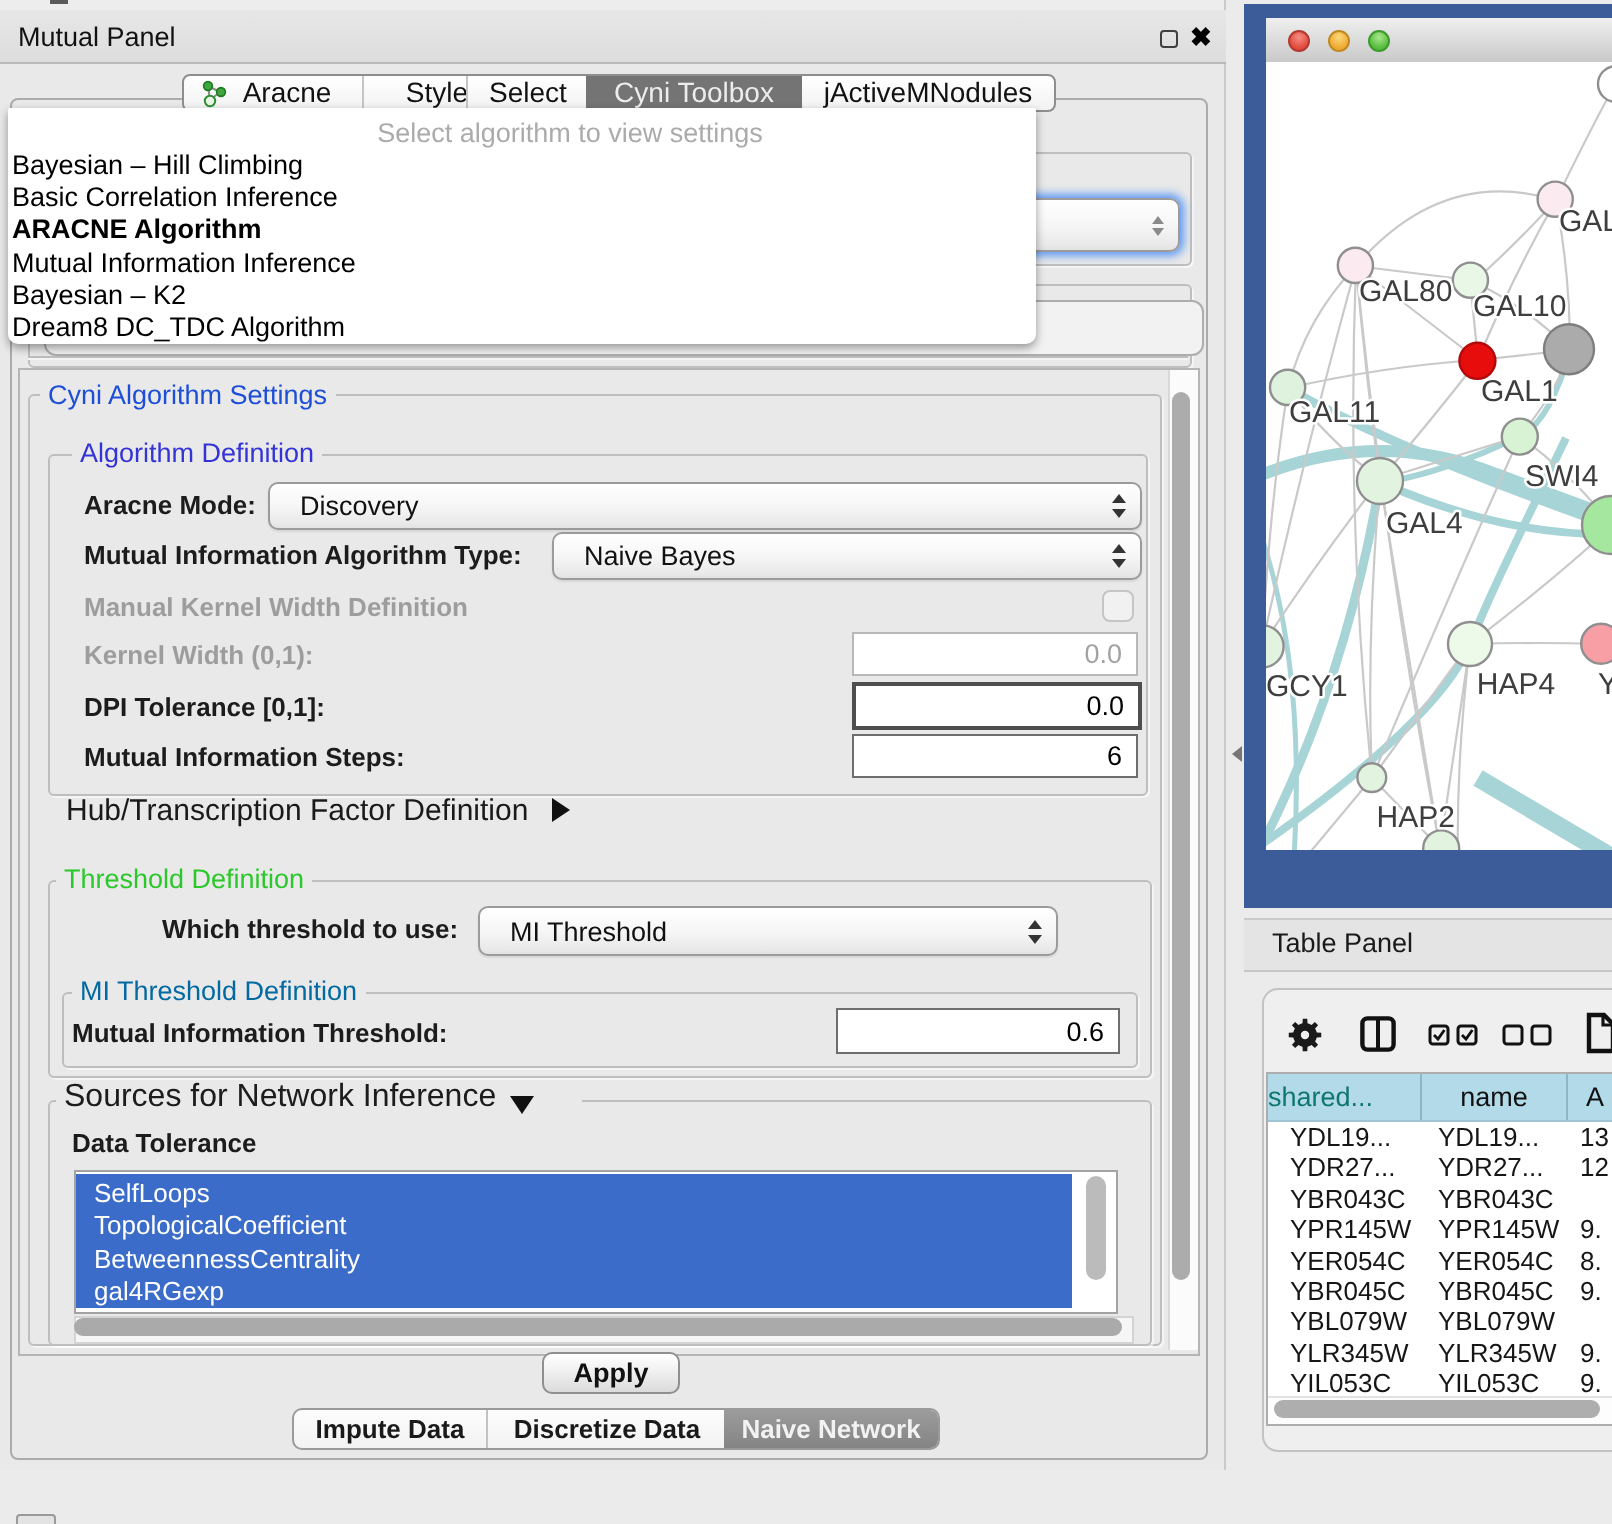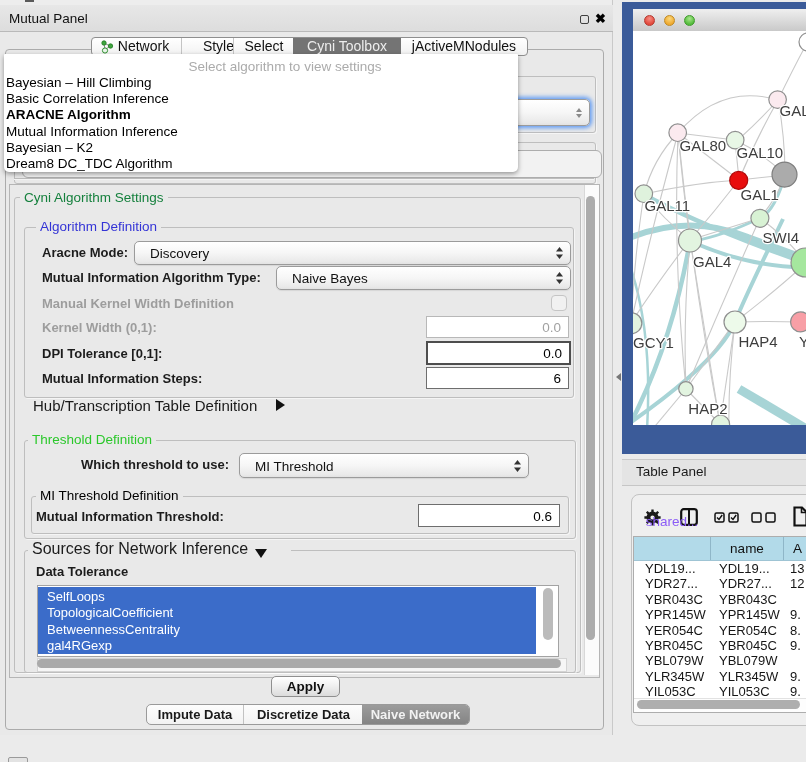--- a/index.html
+++ b/index.html
@@ -51,21 +51,21 @@
 <div class="ab" style="left:22px;top:150px;width:566px;height:26px;background:#F2F2F2;border:1px solid #ADADAD;border-radius:6px;font-size:12.5px;color:#9A9A9A;padding-left:12px;line-height:26px">gorithm and default mode</div>
 
 <div class="ab" style="left:14px;top:178px;width:580px;height:1px;background:#BDBDBD"></div>
 <div class="ab" style="left:14px;top:179px;width:580px;height:1px;background:#F4F4F4"></div>
 
 <div class="ab" style="left:9px;top:184px;width:589px;height:492px;border:1px solid #B5B5B5;background:#E9E9E9"></div>
 <div class="ab" style="left:584px;top:185px;width:14px;height:490px;background:#FBFBFB;border-left:1px solid #D8D8D8"></div>
 <div class="ab" style="left:586px;top:196px;width:9px;height:444px;background:#ACACAC;border-radius:5px"></div>
 
 <div class="fs" style="left:14px;top:197px;width:565px;height:474px"></div>
-<div class="fst" style="left:20px;top:191px;color:#15803d">Cyni Algorithm Settings</div>
+<div class="fst" style="left:20px;top:191px;color:#1d4ed8">Cyni Algorithm Settings</div>
 
 <div class="fs" style="left:24px;top:227px;width:548px;height:169px"></div>
 <div class="fst" style="left:36px;top:220px;color:#3434D6">Algorithm Definition</div>
 
 <div class="lbl ab" style="left:42px;top:245px">Aracne Mode:</div>
 <div class="combo" style="left:134px;top:241px;width:435px;height:22px">
   <span class="tx">Discovery</span>
   <svg class="carr" width="9" height="14">
       <path d="M4.5 1 L8 5.5 L1 5.5 Z" fill="#333"></path>
       <path d="M4.5 13 L8 8.5 L1 8.5 Z" fill="#333"></path>
@@ -92,37 +92,37 @@
 <div class="lbl ab" style="left:42px;top:346px">DPI Tolerance [0,1]:</div>
 <div class="tf" style="left:426px;top:341px;width:141px;height:20px;border:2px solid #4E4E4E">
     <span>0.0</span>
   </div>
 
 <div class="lbl ab" style="left:42px;top:371px">Mutual Information Steps:</div>
 <div class="tf" style="left:426px;top:367px;width:141px;height:20px;border:1.5px solid #6E6E6E">
     <span>6</span>
   </div>
 
-<div class="ab" style="left:33px;top:397px;font-size:15px;color:#1A1A1A">Hub/Transcription Table Definition</div>
+<div class="ab" style="left:33px;top:397px;font-size:15px;color:#1A1A1A">Hub/Transcription Factor Definition</div>
 <div class="tri-r" style="left:276px;top:399px"></div>
 
 <div class="fs" style="left:24px;top:440px;width:550px;height:97px"></div>
 <div class="fst" style="left:28px;top:433px;color:#2BC82B">Threshold Definition</div>
 
 <div class="lbl ab" style="left:81px;top:457px">Which threshold to use:</div>
 <div class="combo" style="left:239px;top:453px;width:288px;height:23px">
   <span class="tx">MI Threshold</span>
   <svg class="carr" width="9" height="14">
       <path d="M4.5 1 L8 5.5 L1 5.5 Z" fill="#333"></path>
       <path d="M4.5 13 L8 8.5 L1 8.5 Z" fill="#333"></path>
     </svg>
 </div>
 
 <div class="fs" style="left:31px;top:496px;width:536px;height:36px"></div>
-<div class="fst" style="left:36px;top:489px;color:#000000">MI Threshold Definition</div>
+<div class="fst" style="left:36px;top:489px;color:#0369a1">MI Threshold Definition</div>
 
 <div class="lbl ab" style="left:36px;top:509px">Mutual Information Threshold:</div>
 <div class="tf" style="left:418px;top:504px;width:140px;height:21px;border:1.5px solid #6E6E6E">
     <span>0.6</span>
   </div>
 
 <div class="fs" style="left:24px;top:550px;width:550px;height:121px"></div>
 <div class="fst" style="left:28px;top:542px;color:#1C1C1C;font-weight:400;padding-right:24px;font-size:16px">Sources for Network Inference<span class="tri-d" style="margin-left:7px;top:4px"></span></div>
 
 <div class="lbl ab" style="left:36px;top:564px;font-size:13px">Data Tolerance</div>
@@ -141,21 +141,21 @@
 <div class="ab" style="left:146px;top:704px;width:322px;height:19px;border:1px solid #9A9A9A;border-radius:5px;
      background:linear-gradient(#FDFDFD,#F2F2F2);overflow:hidden;font-size:13px;font-weight:700;color:#1A1A1A">
   <div class="ab" style="left:0;top:0;width:96px;height:19px;text-align:center;line-height:19px">Impute Data</div>
   <div class="ab" style="left:96px;top:0;width:119px;height:19px;border-left:1px solid #C2C2C2;text-align:center;line-height:19px">Discretize Data</div>
   <div class="ab" style="left:215px;top:0;width:107px;height:19px;background:linear-gradient(#9C9C9C,#848484);
        color:#F2F2F2;text-align:center;line-height:19px">Naive Network</div>
 </div>
 
 <div class="ab" style="left:91px;top:37px;width:435px;height:17px;border:1px solid #8E8E8E;border-radius:4px;
      background:linear-gradient(#FFFFFF,#F2F2F2);font-size:14px;color:#111;z-index:5">
-  <div class="ab" style="left:0;top:0;width:89px;height:17px;text-align:center;line-height:17px;padding-left:14px;box-sizing:border-box">Network</div>
+  <div class="ab" style="left:0;top:0;width:89px;height:17px;text-align:center;line-height:17px;padding-left:14px;box-sizing:border-box">Aracne</div>
   <svg class="ab" style="left:9px;top:2px" width="13" height="14" viewBox="0 0 13 14">
     <path d="M3 3 L9 6 M3 3 L4 10 M9 6 L4 10" stroke="#8A8A8A" stroke-width="1"></path>
     <circle cx="3" cy="3" r="2.2" fill="#3FA53F" stroke="#1E7A1E" stroke-width="0.8"></circle>
     <circle cx="9.5" cy="6" r="2.2" fill="#3FA53F" stroke="#1E7A1E" stroke-width="0.8"></circle>
     <circle cx="4" cy="10.5" r="2.6" fill="#E9F5E9" stroke="#2E8F2E" stroke-width="1"></circle>
   </svg>
   <div class="ab" style="left:89px;top:0;width:52px;height:17px;border-left:1px solid #C4C4C4;text-align:right;line-height:17px">Style</div>
   <div class="ab" style="left:141px;top:0;width:60px;height:17px;border-left:1px solid #C4C4C4;text-align:center;line-height:17px">Select</div>
   <div class="ab" style="left:201px;top:0;width:108px;height:17px;background:#747474;color:#EDEDED;text-align:center;line-height:17px">Cyni Toolbox</div>
   <div class="ab" style="left:309px;top:0;width:126px;height:17px;text-align:center;line-height:17px">jActiveMNodules</div>
@@ -294,21 +294,21 @@
 <svg class="ab" style="left:793px;top:506px" width="14" height="21" viewBox="0 0 14 21">
   <path d="M1.5 1.5 L9 1.5 L13.5 6 L13.5 19.5 L1.5 19.5 Z" fill="none" stroke="#111" stroke-width="2.2"></path>
   <path d="M8.5 1.5 L8.5 6.5 L13.5 6.5" fill="none" stroke="#111" stroke-width="1.6"></path>
 </svg>
 
 <div class="ab" style="left:633px;top:536px;width:173px;height:175px;background:#fff;border:1px solid #ADADAD;border-right:none"></div>
 <div class="ab" style="left:634px;top:537px;width:172px;height:23px;background:#B2DAE9"></div>
 <div class="ab" style="left:710px;top:537px;width:1px;height:23px;background:#8FB6C8"></div>
 <div class="ab" style="left:783px;top:537px;width:1px;height:23px;background:#8FB6C8"></div>
 <div class="ab" style="left:634px;top:560px;width:172px;height:1px;background:#9FC4D4"></div>
-<div class="ab" style="left:634px;top:514px;width:76px;text-align:center;font-size:13.5px;color:#8b5cf6">shared...</div>
+<div class="ab" style="left:634px;top:541px;width:76px;font-size:13.5px;color:#0f766e">shared...</div>
 <div class="ab" style="left:711px;top:541px;width:72px;text-align:center;font-size:13.5px;color:#111">name</div>
 <div class="ab" style="left:793px;top:541px;font-size:13.5px;color:#111">A</div>
 <div class="ab" style="left:645px;top:561.0px;font-size:13px;color:#161616">YDL19...</div>
 <div class="ab" style="left:719px;top:561.0px;font-size:13px;color:#161616">YDL19...</div>
 <div class="ab" style="left:790px;top:561.0px;font-size:13px;color:#161616">13</div>
 <div class="ab" style="left:645px;top:576.4px;font-size:13px;color:#161616">YDR27...</div>
 <div class="ab" style="left:719px;top:576.4px;font-size:13px;color:#161616">YDR27...</div>
 <div class="ab" style="left:790px;top:576.4px;font-size:13px;color:#161616">12</div>
 <div class="ab" style="left:645px;top:591.8px;font-size:13px;color:#161616">YBR043C</div>
 <div class="ab" style="left:719px;top:591.8px;font-size:13px;color:#161616">YBR043C</div>

